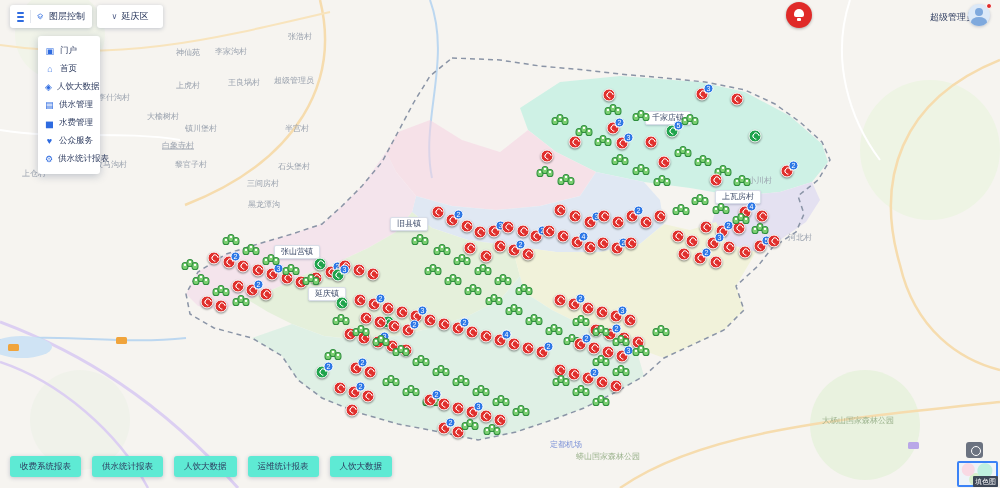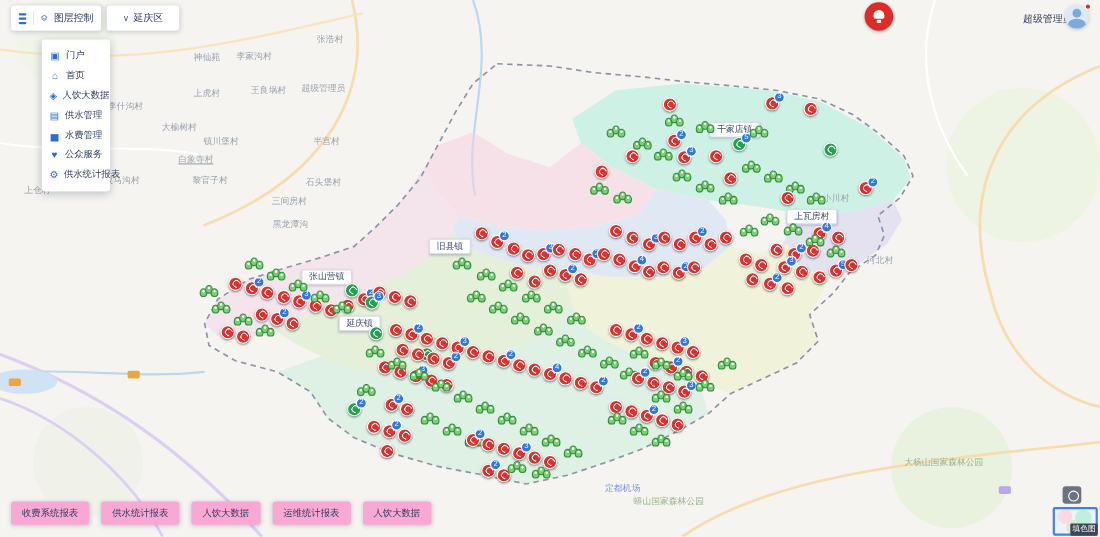--- a/index.html
+++ b/index.html
@@ -61,21 +61,21 @@
   .mag::before { content:""; position:absolute; left:0; top:0; width:6px; height:6px; border:1.4px solid #5b6activités; border:1.4px solid #5b6780; border-radius:50%; }
   .mag::after { content:""; position:absolute; left:6px; top:6px; width:3.5px; height:1.4px; background:#5b6780; transform:rotate(45deg); border-radius:1px; }
   #username { position:absolute; left:930px; top:11px; font-size:9px; color:#2c3a5e; }
   #avatar { position:absolute; left:968px; top:4px; width:22px; height:22px; border-radius:50%; background:#dce9f8; overflow:hidden; box-shadow:0 1px 3px rgba(40,60,100,.25); }
   #avatar::before { content:""; position:absolute; left:7px; top:4px; width:8px; height:8px; border-radius:50%; background:#7fa9dd; }
   #avatar::after { content:""; position:absolute; left:3px; top:13px; width:16px; height:10px; border-radius:50% 50% 0 0; background:#7fa9dd; }
   #avatar-dot { position:absolute; left:986px; top:3px; width:6px; height:6px; border-radius:50%; background:#e02a28; border:1px solid #fff; }
 
   
   #report-bar { position:absolute; left:10px; top:456px; display:flex; gap:11px; }
-  .report-btn { background:#f9a8d4; border:none; border-radius:3px; box-shadow:0 1px 4px rgba(40,60,100,.25); font-size:8.5px; color:#2c3a5e; padding:0 10px; height:21px; line-height:21px; cursor:pointer; white-space:nowrap; font-family:"Liberation Sans",sans-serif; }
+  .report-btn { background:#5eead4; border:none; border-radius:3px; box-shadow:0 1px 4px rgba(40,60,100,.25); font-size:8.5px; color:#2c3a5e; padding:0 10px; height:21px; line-height:21px; cursor:pointer; white-space:nowrap; font-family:"Liberation Sans",sans-serif; }
 
   
   #map-ctl { position:absolute; left:966px; top:442px; width:17px; height:16px; background:#6b7280; border-radius:3px; }
   #map-ctl::after { content:""; position:absolute; left:4.5px; top:4px; width:8px; height:8px; border:1.6px solid #fff; border-radius:50%; }
   #minimap { position:absolute; left:957px; top:461px; width:41px; height:26px; border:2px solid #3b82f6; border-radius:2px; background:
       radial-gradient(circle at 25% 30%, #f9d9e4 0 6px, transparent 7px),
       radial-gradient(circle at 70% 35%, #bff0df 0 7px, transparent 8px),
       radial-gradient(circle at 45% 75%, #d8eecb 0 6px, transparent 7px),
       #eef3f8; }
   #minimap-label { position:absolute; right:-2px; bottom:-2px; background:#3d4656; color:#fff; font-size:7px; line-height:9px; padding:1px 2px; border-radius:1px; white-space:nowrap; }

